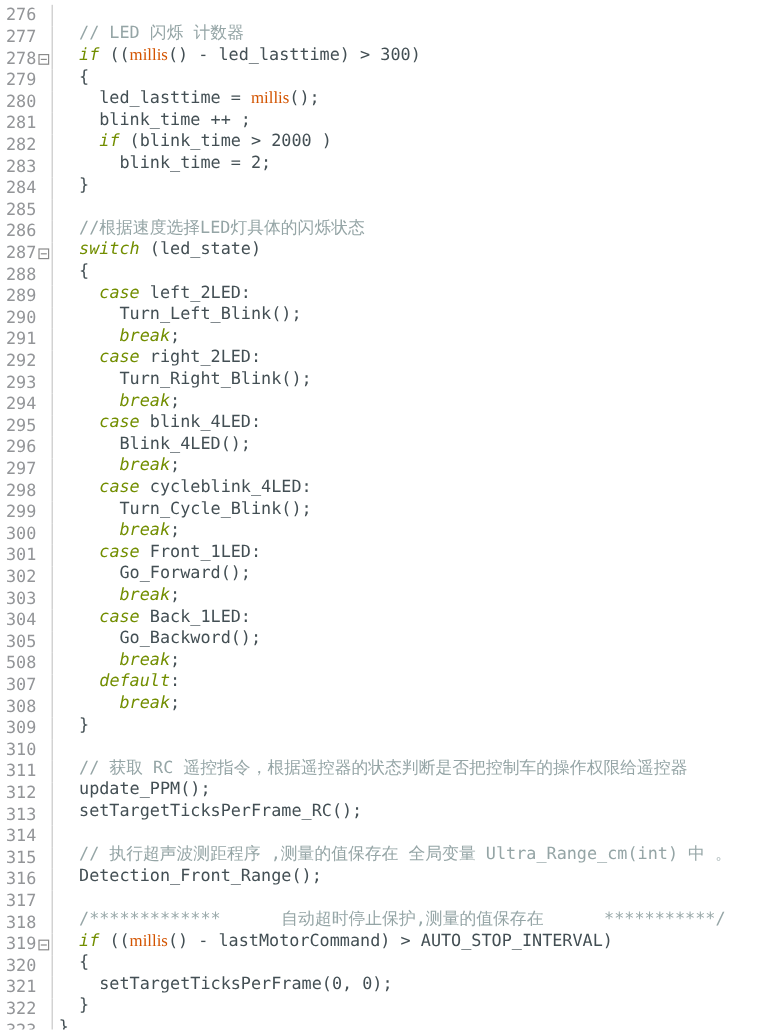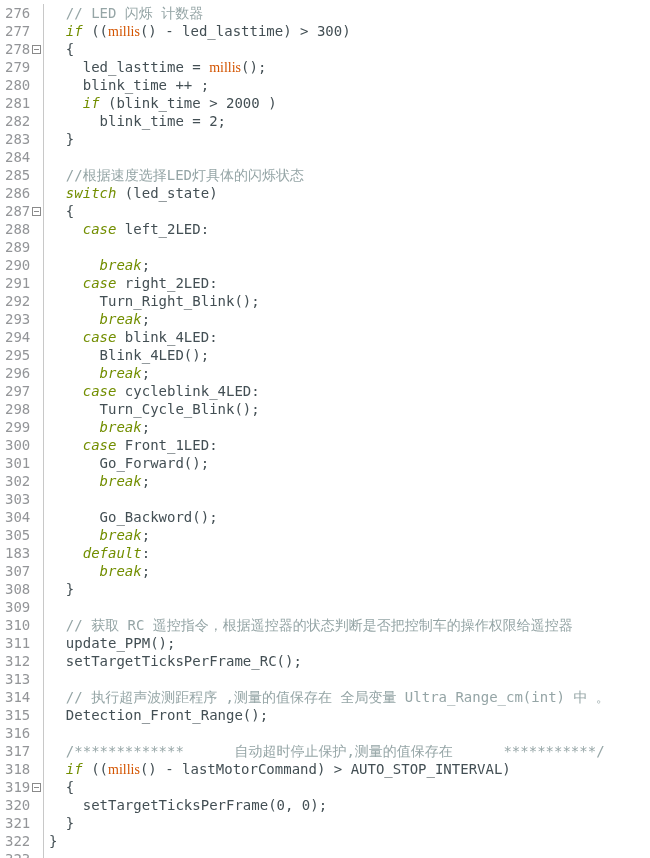--- a/index.html
+++ b/index.html
@@ -60,20 +60,21 @@
     left:1px;
     right:1px;
     top:3px;
     height:1px;
     background:var(--fold);
   }
   .code{
     padding-left:5px;
     white-space:pre;
     color:var(--plain);
+    margin-top:15px;
   }
   .tok-plain{color:var(--plain);}
   .tok-keyword{color:var(--keyword);font-style:italic;}
   .tok-function{color:var(--function);font-family:Liberation Serif, serif;}
   .tok-comment{color:var(--comment);}
 </style>
 </head>
 <body>
 
 <div class="editor">
@@ -83,38 +84,38 @@
     <div class="line"><span class="gutter"><span class="num">279</span></span><span class="code"><span class="tok-plain">    led_lasttime = </span><span class="tok-function">millis</span><span class="tok-plain">();</span></span></div>
     <div class="line"><span class="gutter"><span class="num">280</span></span><span class="code"><span class="tok-plain">    blink_time ++ ;</span></span></div>
     <div class="line"><span class="gutter"><span class="num">281</span></span><span class="code"><span class="tok-plain">    </span><span class="tok-keyword">if</span><span class="tok-plain"> (blink_time &gt; 2000 )</span></span></div>
     <div class="line"><span class="gutter"><span class="num">282</span></span><span class="code"><span class="tok-plain">      blink_time = 2;</span></span></div>
     <div class="line"><span class="gutter"><span class="num">283</span></span><span class="code"><span class="tok-plain">  }</span></span></div>
     <div class="line"><span class="gutter"><span class="num">284</span></span><span class="code"></span></div>
     <div class="line"><span class="gutter"><span class="num">285</span></span><span class="code"><span class="tok-comment">  //根据速度选择LED灯具体的闪烁状态</span></span></div>
     <div class="line"><span class="gutter"><span class="num">286</span></span><span class="code"><span class="tok-plain">  </span><span class="tok-keyword">switch</span><span class="tok-plain"> (led_state)</span></span></div>
     <div class="line"><span class="gutter"><span class="num">287</span><span class="fold"></span></span><span class="code"><span class="tok-plain">  {</span></span></div>
     <div class="line"><span class="gutter"><span class="num">288</span></span><span class="code"><span class="tok-plain">    </span><span class="tok-keyword">case</span><span class="tok-plain"> left_2LED:</span></span></div>
-    <div class="line"><span class="gutter"><span class="num">289</span></span></div>
+    <div class="line"><span class="gutter"><span class="num">289</span></span><span class="code"><span class="tok-plain">      Turn_Left_Blink();</span></span></div>
     <div class="line"><span class="gutter"><span class="num">290</span></span><span class="code"><span class="tok-plain">      </span><span class="tok-keyword">break</span><span class="tok-plain">;</span></span></div>
     <div class="line"><span class="gutter"><span class="num">291</span></span><span class="code"><span class="tok-plain">    </span><span class="tok-keyword">case</span><span class="tok-plain"> right_2LED:</span></span></div>
     <div class="line"><span class="gutter"><span class="num">292</span></span><span class="code"><span class="tok-plain">      Turn_Right_Blink();</span></span></div>
     <div class="line"><span class="gutter"><span class="num">293</span></span><span class="code"><span class="tok-plain">      </span><span class="tok-keyword">break</span><span class="tok-plain">;</span></span></div>
     <div class="line"><span class="gutter"><span class="num">294</span></span><span class="code"><span class="tok-plain">    </span><span class="tok-keyword">case</span><span class="tok-plain"> blink_4LED:</span></span></div>
     <div class="line"><span class="gutter"><span class="num">295</span></span><span class="code"><span class="tok-plain">      Blink_4LED();</span></span></div>
     <div class="line"><span class="gutter"><span class="num">296</span></span><span class="code"><span class="tok-plain">      </span><span class="tok-keyword">break</span><span class="tok-plain">;</span></span></div>
     <div class="line"><span class="gutter"><span class="num">297</span></span><span class="code"><span class="tok-plain">    </span><span class="tok-keyword">case</span><span class="tok-plain"> cycleblink_4LED:</span></span></div>
     <div class="line"><span class="gutter"><span class="num">298</span></span><span class="code"><span class="tok-plain">      Turn_Cycle_Blink();</span></span></div>
     <div class="line"><span class="gutter"><span class="num">299</span></span><span class="code"><span class="tok-plain">      </span><span class="tok-keyword">break</span><span class="tok-plain">;</span></span></div>
     <div class="line"><span class="gutter"><span class="num">300</span></span><span class="code"><span class="tok-plain">    </span><span class="tok-keyword">case</span><span class="tok-plain"> Front_1LED:</span></span></div>
     <div class="line"><span class="gutter"><span class="num">301</span></span><span class="code"><span class="tok-plain">      Go_Forward();</span></span></div>
     <div class="line"><span class="gutter"><span class="num">302</span></span><span class="code"><span class="tok-plain">      </span><span class="tok-keyword">break</span><span class="tok-plain">;</span></span></div>
-    <div class="line"><span class="gutter"><span class="num">303</span></span></div>
+    <div class="line"><span class="gutter"><span class="num">303</span></span><span class="code"><span class="tok-plain">    </span><span class="tok-keyword">case</span><span class="tok-plain"> Back_1LED:</span></span></div>
     <div class="line"><span class="gutter"><span class="num">304</span></span><span class="code"><span class="tok-plain">      Go_Backword();</span></span></div>
     <div class="line"><span class="gutter"><span class="num">305</span></span><span class="code"><span class="tok-plain">      </span><span class="tok-keyword">break</span><span class="tok-plain">;</span></span></div>
-    <div class="line"><span class="gutter"><span class="num">183</span></span><span class="code"><span class="tok-plain">    </span><span class="tok-keyword">default</span><span class="tok-plain">:</span></span></div>
+    <div class="line"><span class="gutter"><span class="num">508</span></span><span class="code"><span class="tok-plain">    </span><span class="tok-keyword">default</span><span class="tok-plain">:</span></span></div>
     <div class="line"><span class="gutter"><span class="num">307</span></span><span class="code"><span class="tok-plain">      </span><span class="tok-keyword">break</span><span class="tok-plain">;</span></span></div>
     <div class="line"><span class="gutter"><span class="num">308</span></span><span class="code"><span class="tok-plain">  }</span></span></div>
     <div class="line"><span class="gutter"><span class="num">309</span></span><span class="code"></span></div>
     <div class="line"><span class="gutter"><span class="num">310</span></span><span class="code"><span class="tok-comment">  // 获取 RC 遥控指令，根据遥控器的状态判断是否把控制车的操作权限给遥控器</span></span></div>
     <div class="line"><span class="gutter"><span class="num">311</span></span><span class="code"><span class="tok-plain">  update_PPM();</span></span></div>
     <div class="line"><span class="gutter"><span class="num">312</span></span><span class="code"><span class="tok-plain">  setTargetTicksPerFrame_RC();</span></span></div>
     <div class="line"><span class="gutter"><span class="num">313</span></span><span class="code"></span></div>
     <div class="line"><span class="gutter"><span class="num">314</span></span><span class="code"><span class="tok-comment">  // 执行超声波测距程序 ,测量的值保存在 全局变量 Ultra_Range_cm(int) 中 。</span></span></div>
     <div class="line"><span class="gutter"><span class="num">315</span></span><span class="code"><span class="tok-plain">  Detection_Front_Range();</span></span></div>
     <div class="line"><span class="gutter"><span class="num">316</span></span><span class="code"></span></div>

